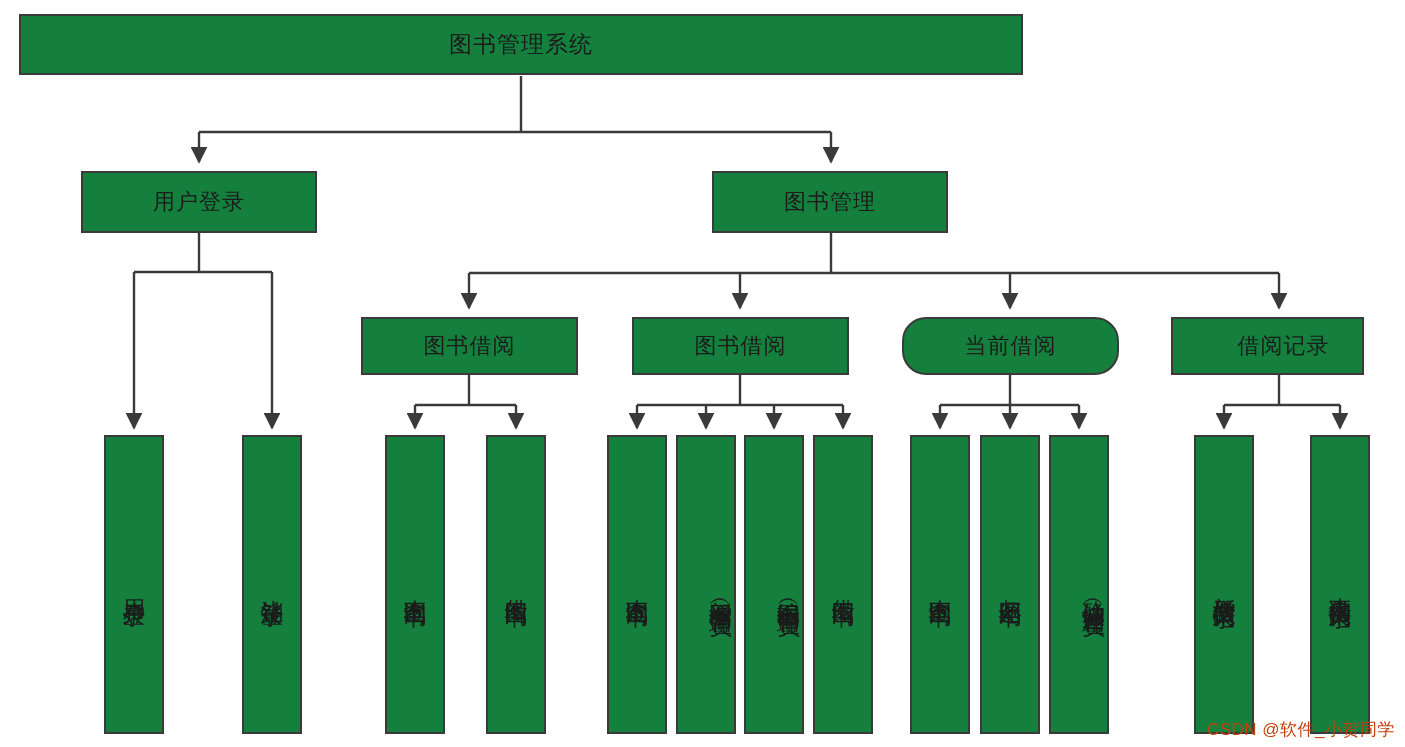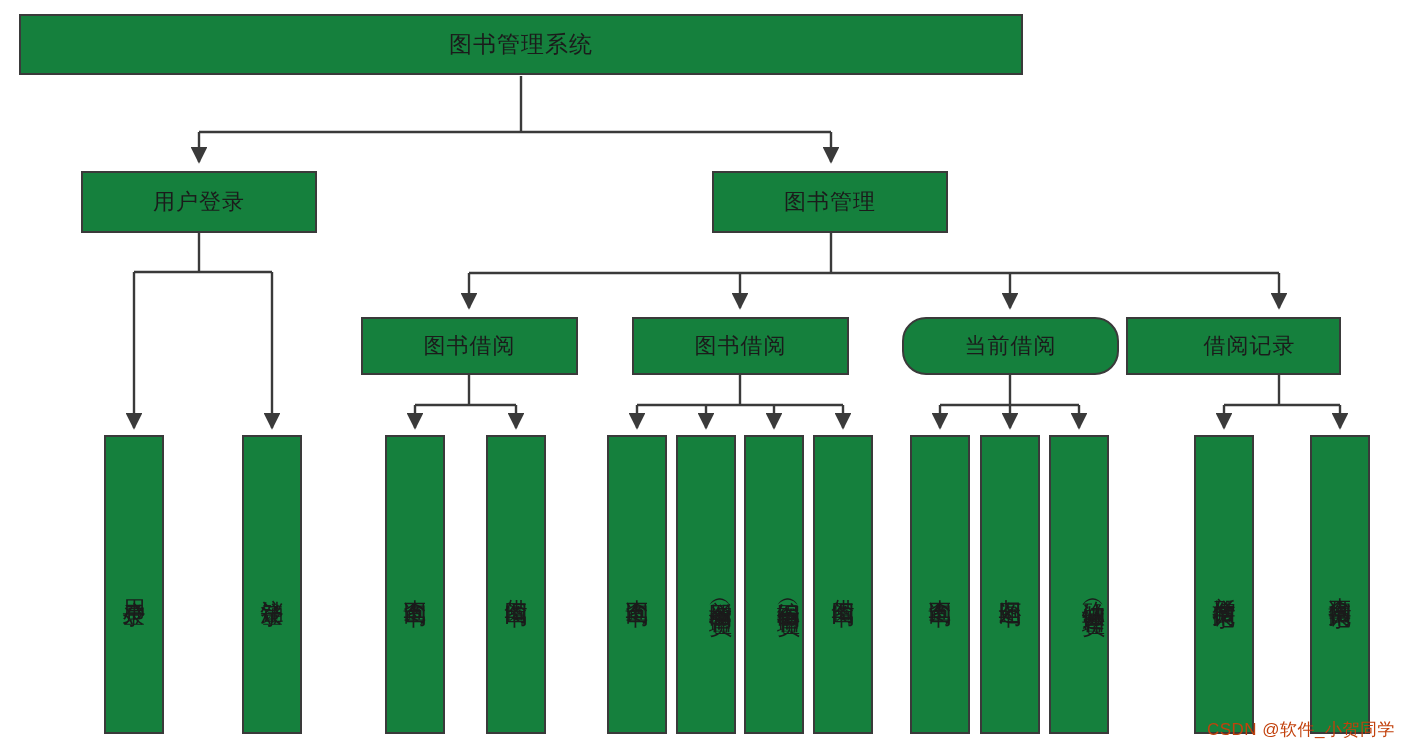--- a/index.html
+++ b/index.html
@@ -144,21 +144,21 @@
 
   <div class="node node-h" style="left:361px; top:317px; width:217px; height:58px;">
     <span>图书借阅</span>
   </div>
   <div class="node node-h" style="left:632px; top:317px; width:217px; height:58px;">
     <span>图书借阅</span>
   </div>
   <div class="node node-h" style="left:902px; top:317px; width:217px; height:58px;border-radius:24px;">
     <span>当前借阅</span>
   </div>
-  <div class="node node-h" style="left:1126px; top:317px; width:215px; height:58px;padding-left:32px;">
+  <div class="node node-h" style="left:1171px; top:317px; width:193px; height:58px;padding-left:32px;">
     <span>借阅记录</span>
   </div>
 
   <div class="node node-v centered" style="left:104px; top:435px; width:60px; height:299px;">
     <span class="vtext">用户登录</span>
   </div>
   <div class="node node-v centered" style="left:242px; top:435px; width:60px; height:299px;">
     <span class="vtext">注销登录</span>
   </div>
 

